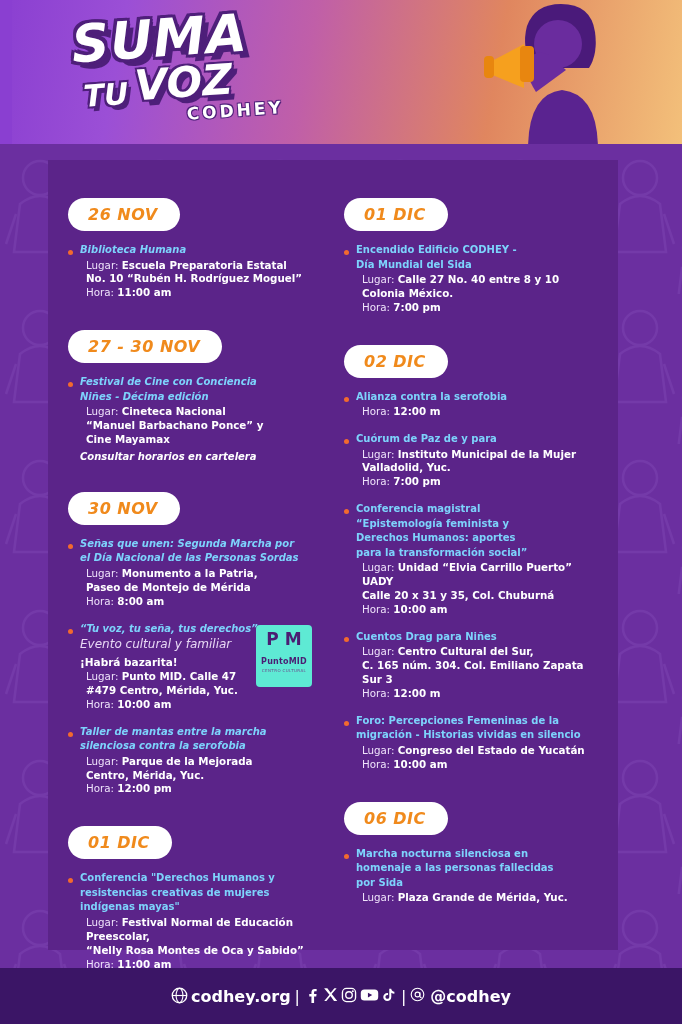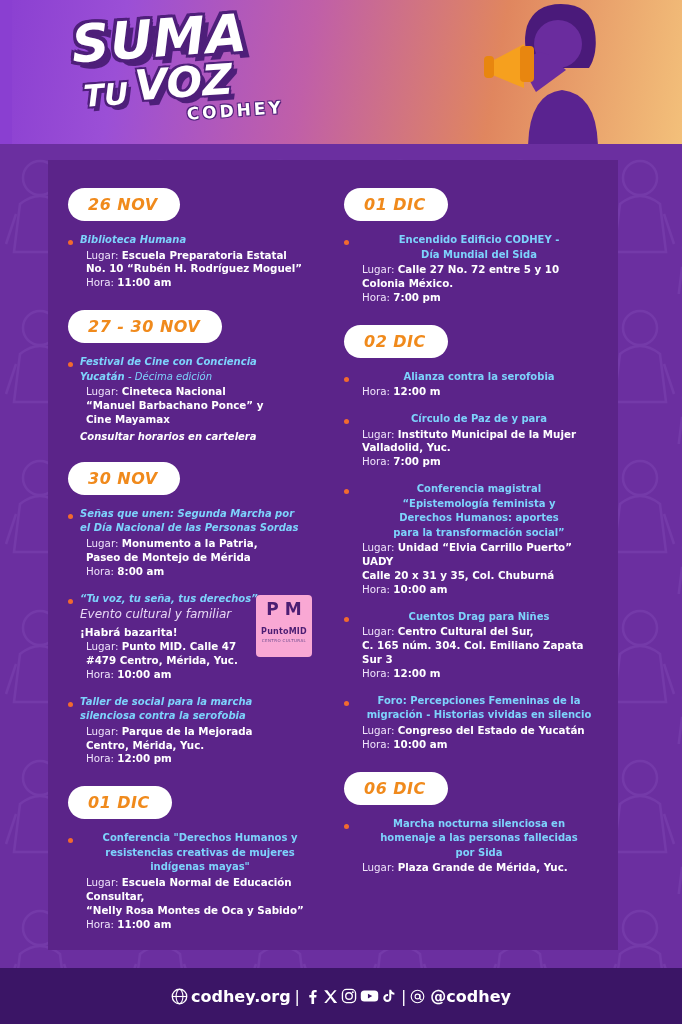--- a/index.html
+++ b/index.html
@@ -97,21 +97,21 @@
   .col { padding: 22px 16px 0 20px; }
   .col-left { width: 288px; }
   .col-right { width: 282px; padding-left: 8px; }
 
   .date-chip {
     display: inline-block;
     background: #fff;
     border-radius: 17px;
     padding: 7px 22px 7px 20px;
     margin-bottom: 13px;
-    margin-top: 6px;
+    margin-top: 16px;
   }
   .date-chip span {
     font-family: "DejaVu Sans", sans-serif;
     font-weight: bold;
     font-style: italic;
     font-size: 16px;
     color: #f08a1c;
     letter-spacing: 0.5px;
   }
 
@@ -126,21 +126,21 @@
   }
   .ev-title {
     font-family: "DejaVu Sans", sans-serif;
     font-weight: bold;
     font-style: italic;
     font-size: 10px;
     color: #7dd3fc;
     line-height: 1.25;
     margin-bottom: 2px;
   }
-  .ev-title.plain { font-style: normal; text-align: center; }
+  .ev-title.plain { font-style: normal; }
   .ev-sub {
     font-family: "DejaVu Sans", sans-serif;
     font-style: italic;
     font-size: 12px;
     color: #e8d8f5;
     line-height: 1.25;
     margin-bottom: 3px;
   }
   .ev-note {
     font-family: "DejaVu Sans", sans-serif;
@@ -165,21 +165,21 @@
     padding-left: 6px;
   }
   .ev-body .lbl { color: #efe3fb; font-weight: normal; }
   .ev-body .val { color: #ffffff; font-weight: bold; }
   .ev-body .ln { display: block; }
 
   .puntomid {
     position: absolute;
     right: 8px; top: 2px;
     width: 56px; height: 62px;
-    background: #f9a8d4;
+    background: #5eead4;
     border-radius: 4px;
     text-align: center;
     padding-top: 6px;
   }
   .pm-glyph { font-family: "DejaVu Sans", sans-serif; font-weight: bold; font-size: 17px; color: #4b1d73; line-height: 1; }
   .pm-name { font-family: "DejaVu Sans", sans-serif; font-weight: bold; font-size: 8px; color: #4b1d73; margin-top: 9px; letter-spacing: 0.2px;}
   .pm-sub { font-family: "DejaVu Sans", sans-serif; font-size: 4px; color: #6c4a8d; letter-spacing: 0.4px; margin-top: 2px;}
 
   .rel { position: relative; }
 
@@ -188,21 +188,21 @@
     position: absolute;
     left: 0; bottom: 0;
     width: 682px; height: 56px;
     background: #3b1566;
     display: flex;
     align-items: center;
     justify-content: center;
     z-index: 5;
   }
   .footer-inner {
-    display: flex; align-items: center; gap: 3px;
+    display: flex; align-items: flex-start; gap: 3px;
     font-family: "DejaVu Sans", sans-serif;
     font-size: 16px;
     color: #ffffff;
     font-weight: bold;
   }
   .fi { display: inline-flex; align-items: center; justify-content: center; }
   .sep { color: #ffffff; font-weight: normal; margin: 0 1px; }
   .site { font-weight: bold; font-size: 16px; }
   .handle { font-weight: bold; font-size: 16px; margin-left: 2px; }
   .sidebar-strip { position: absolute; left: 0; top: 0; width: 12px; height: 144px; background: #8a3fd1; }
@@ -272,22 +272,22 @@
             <span class="ln val">No. 10 “Rubén H. Rodríguez Moguel”</span>
             <span class="ln"><span class="lbl">Hora:</span> <span class="val">11:00 am</span></span>
           </div>
         </div>
 
         
         <div class="date-chip"><span>27 - 30 NOV</span></div>
         <div class="event">
           <div class="ev-title">Festival de Cine con Conciencia</div>
           <div class="ev-title">
-            <span>Yucatán</span>
-            <span style="font-weight:normal">- Décima edición</span>
+            <span>Niñes</span>
+            <span style="font-weight:bold">- Décima edición</span>
           </div>
           <div class="ev-body">
             <span class="ln"><span class="lbl">Lugar:</span> <span class="val">Cineteca Nacional</span></span>
             <span class="ln val">“Manuel Barbachano Ponce” y</span>
             <span class="ln val">Cine Mayamax</span>
           </div>
           <div class="ev-note">Consultar horarios en cartelera</div>
         </div>
 
         
@@ -313,68 +313,68 @@
             <div class="pm-sub">CENTRO CULTURAL</div>
           </div>
           <div class="ev-body">
             <span class="ln"><span class="lbl">Lugar:</span> <span class="val">Punto MID. Calle 47</span></span>
             <span class="ln val">#479 Centro, Mérida, Yuc.</span>
             <span class="ln"><span class="lbl">Hora:</span> <span class="val">10:00 am</span></span>
           </div>
         </div>
 
         <div class="event">
-          <div class="ev-title">Taller de social para la marcha</div>
+          <div class="ev-title">Taller de mantas entre la marcha</div>
           <div class="ev-title">silenciosa contra la serofobia</div>
           <div class="ev-body">
             <span class="ln"><span class="lbl">Lugar:</span> <span class="val">Parque de la Mejorada</span></span>
             <span class="ln val">Centro, Mérida, Yuc.</span>
             <span class="ln"><span class="lbl">Hora:</span> <span class="val">12:00 pm</span></span>
           </div>
         </div>
 
         
         <div class="date-chip"><span>01 DIC</span></div>
         <div class="event">
           <div class="ev-title plain">Conferencia "Derechos Humanos y</div>
           <div class="ev-title plain">resistencias creativas de mujeres</div>
           <div class="ev-title plain">indígenas mayas"</div>
           <div class="ev-body">
-            <span class="ln"><span class="lbl">Lugar:</span> <span class="val">Escuela Normal de Educación Consultar,</span></span>
+            <span class="ln"><span class="lbl">Lugar:</span> <span class="val">Festival Normal de Educación Preescolar,</span></span>
             <span class="ln val">“Nelly Rosa Montes de Oca y Sabido”</span>
             <span class="ln"><span class="lbl">Hora:</span> <span class="val">11:00 am</span></span>
           </div>
         </div>
 
       </div>
 
       <div class="col col-right">
 
         
         <div class="date-chip"><span>01 DIC</span></div>
         <div class="event">
           <div class="ev-title plain">Encendido Edificio CODHEY -</div>
           <div class="ev-title plain">Día Mundial del Sida</div>
           <div class="ev-body">
-            <span class="ln"><span class="lbl">Lugar:</span> <span class="val">Calle 27 No. 72 entre 5 y 10</span></span>
+            <span class="ln"><span class="lbl">Lugar:</span> <span class="val">Calle 27 No. 40 entre 8 y 10</span></span>
             <span class="ln val">Colonia México.</span>
             <span class="ln"><span class="lbl">Hora:</span> <span class="val">7:00 pm</span></span>
           </div>
         </div>
 
         
         <div class="date-chip"><span>02 DIC</span></div>
         <div class="event">
           <div class="ev-title plain">Alianza contra la serofobia</div>
           <div class="ev-body">
             <span class="ln"><span class="lbl">Hora:</span> <span class="val">12:00 m</span></span>
           </div>
         </div>
         <div class="event">
-          <div class="ev-title plain">Círculo de Paz de y para</div>
+          <div class="ev-title plain">Cuórum de Paz de y para</div>
           <div class="ev-body">
             <span class="ln"><span class="lbl">Lugar:</span> <span class="val">Instituto Municipal de la Mujer</span></span>
             <span class="ln val">Valladolid, Yuc.</span>
             <span class="ln"><span class="lbl">Hora:</span> <span class="val">7:00 pm</span></span>
           </div>
         </div>
 
         
         <div class="event">
           <div class="ev-title plain">Conferencia magistral</div>

